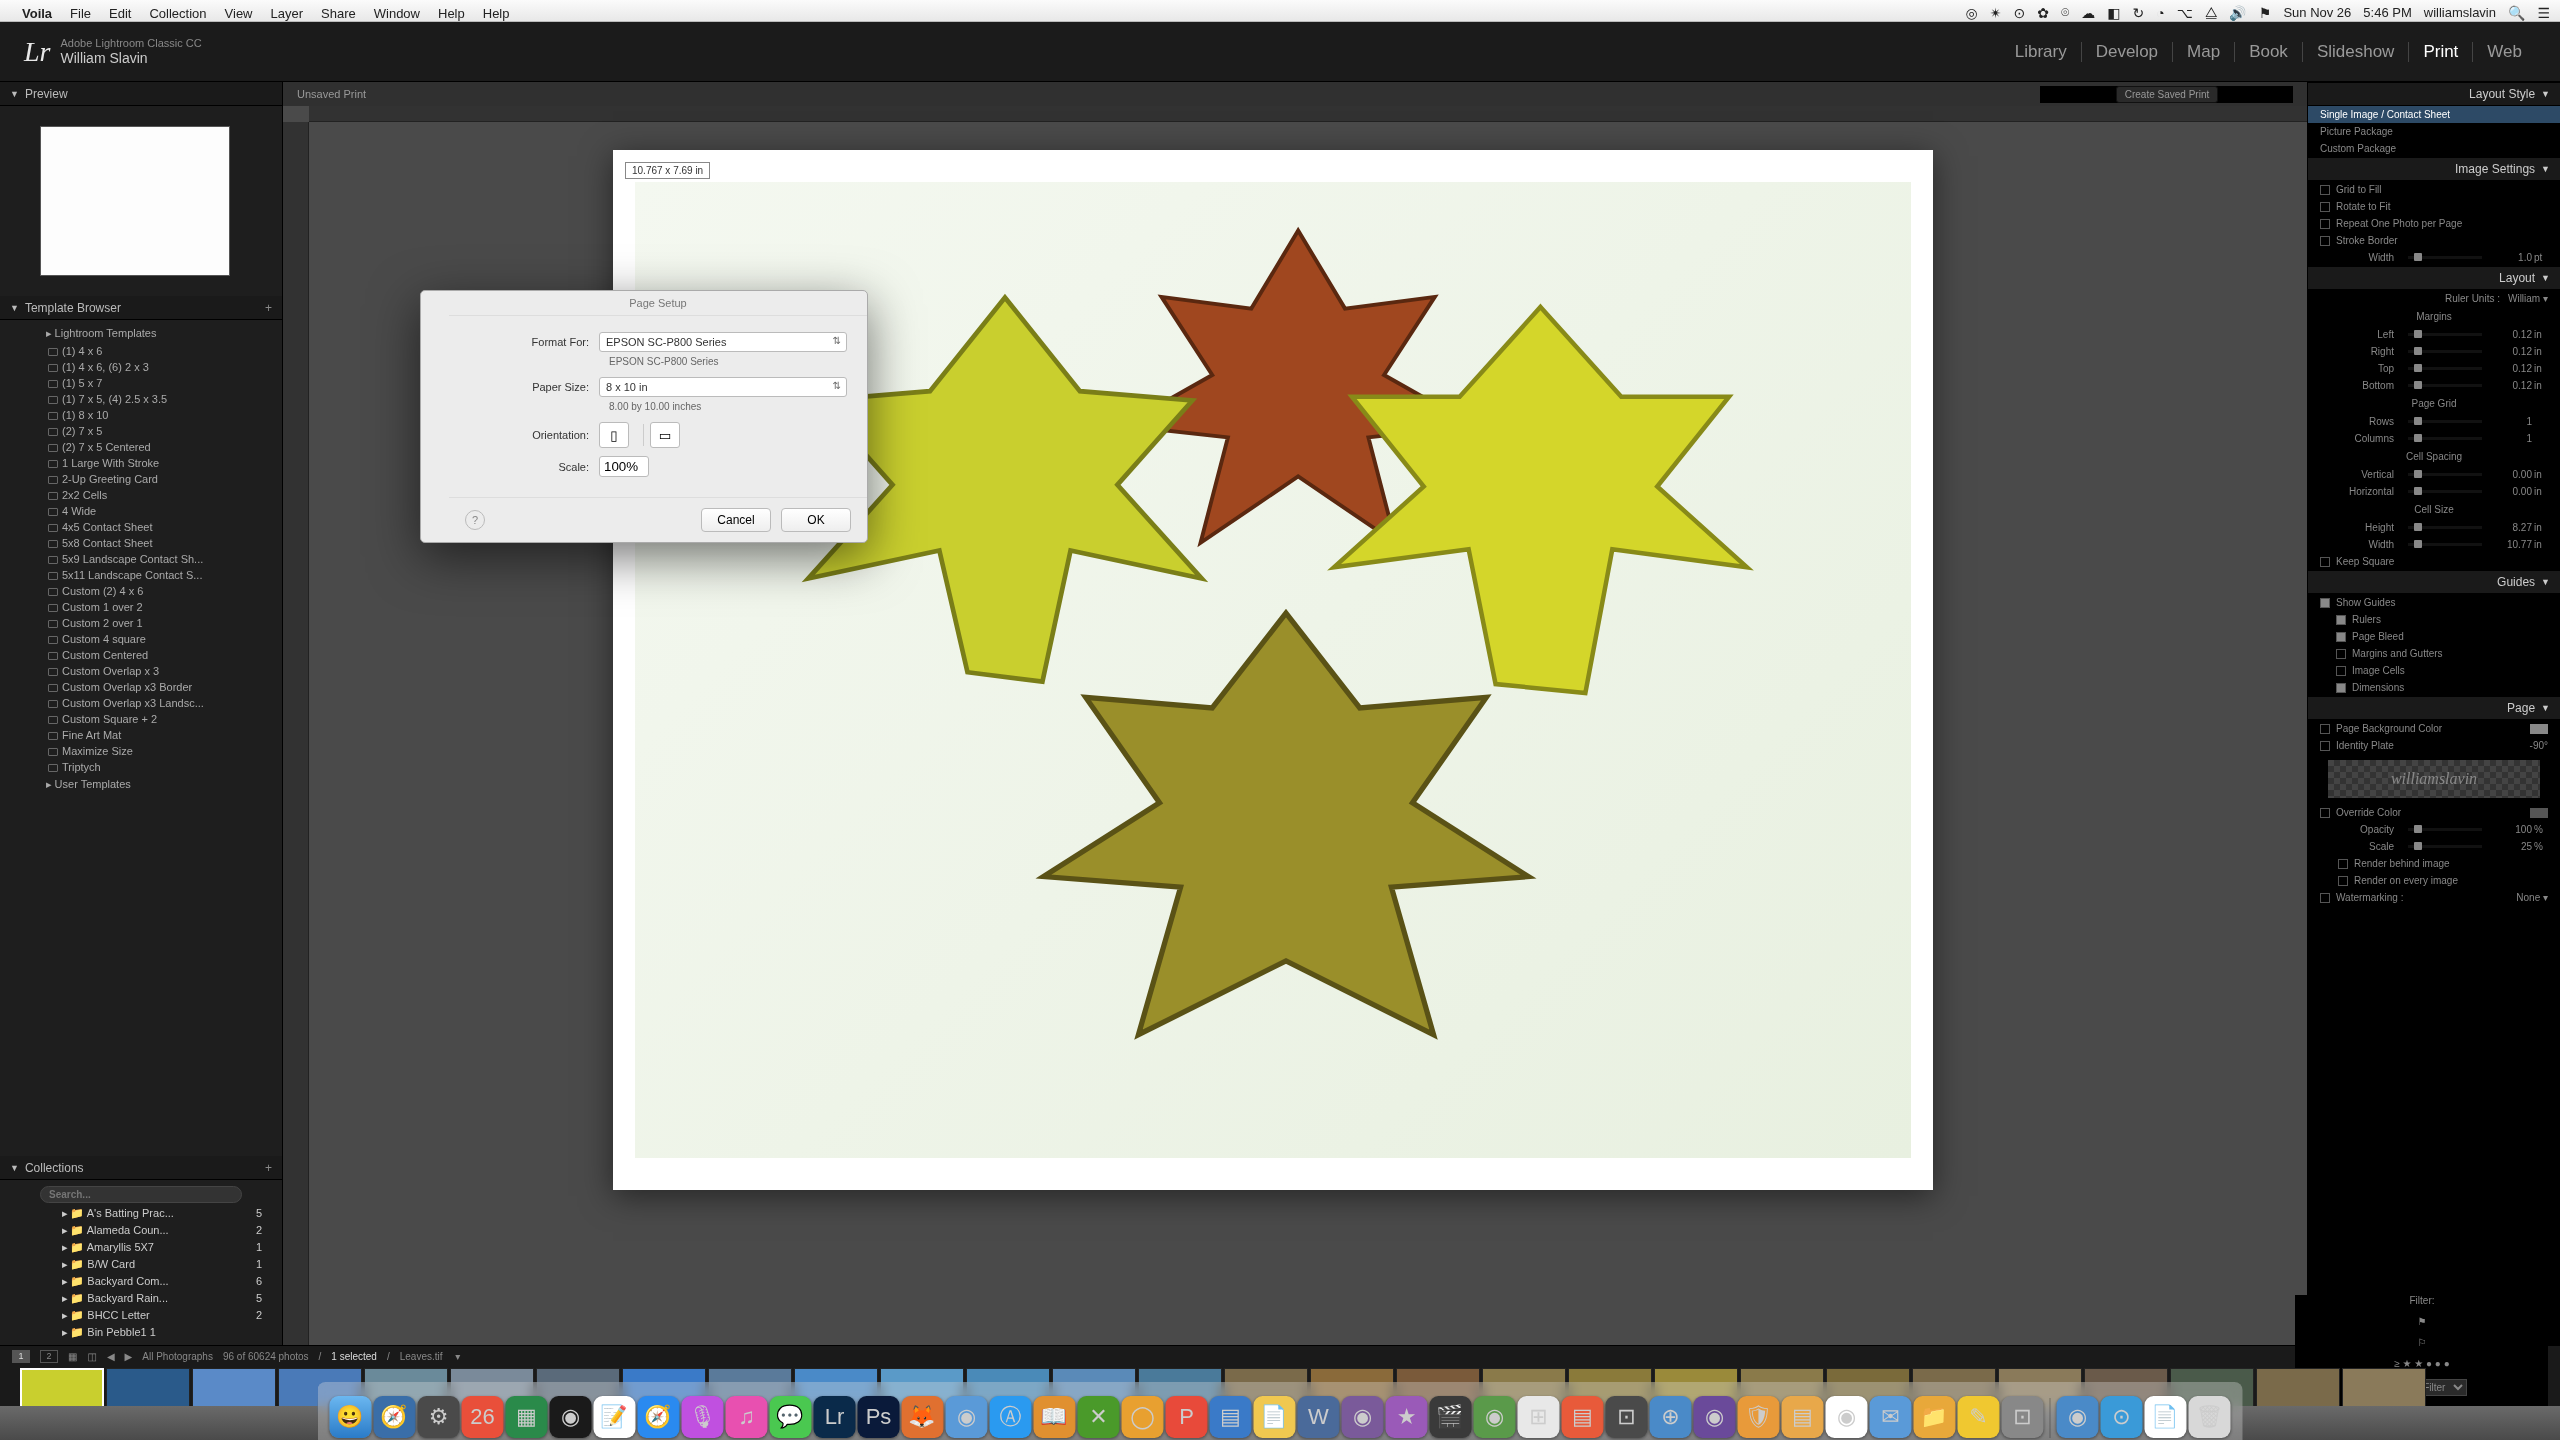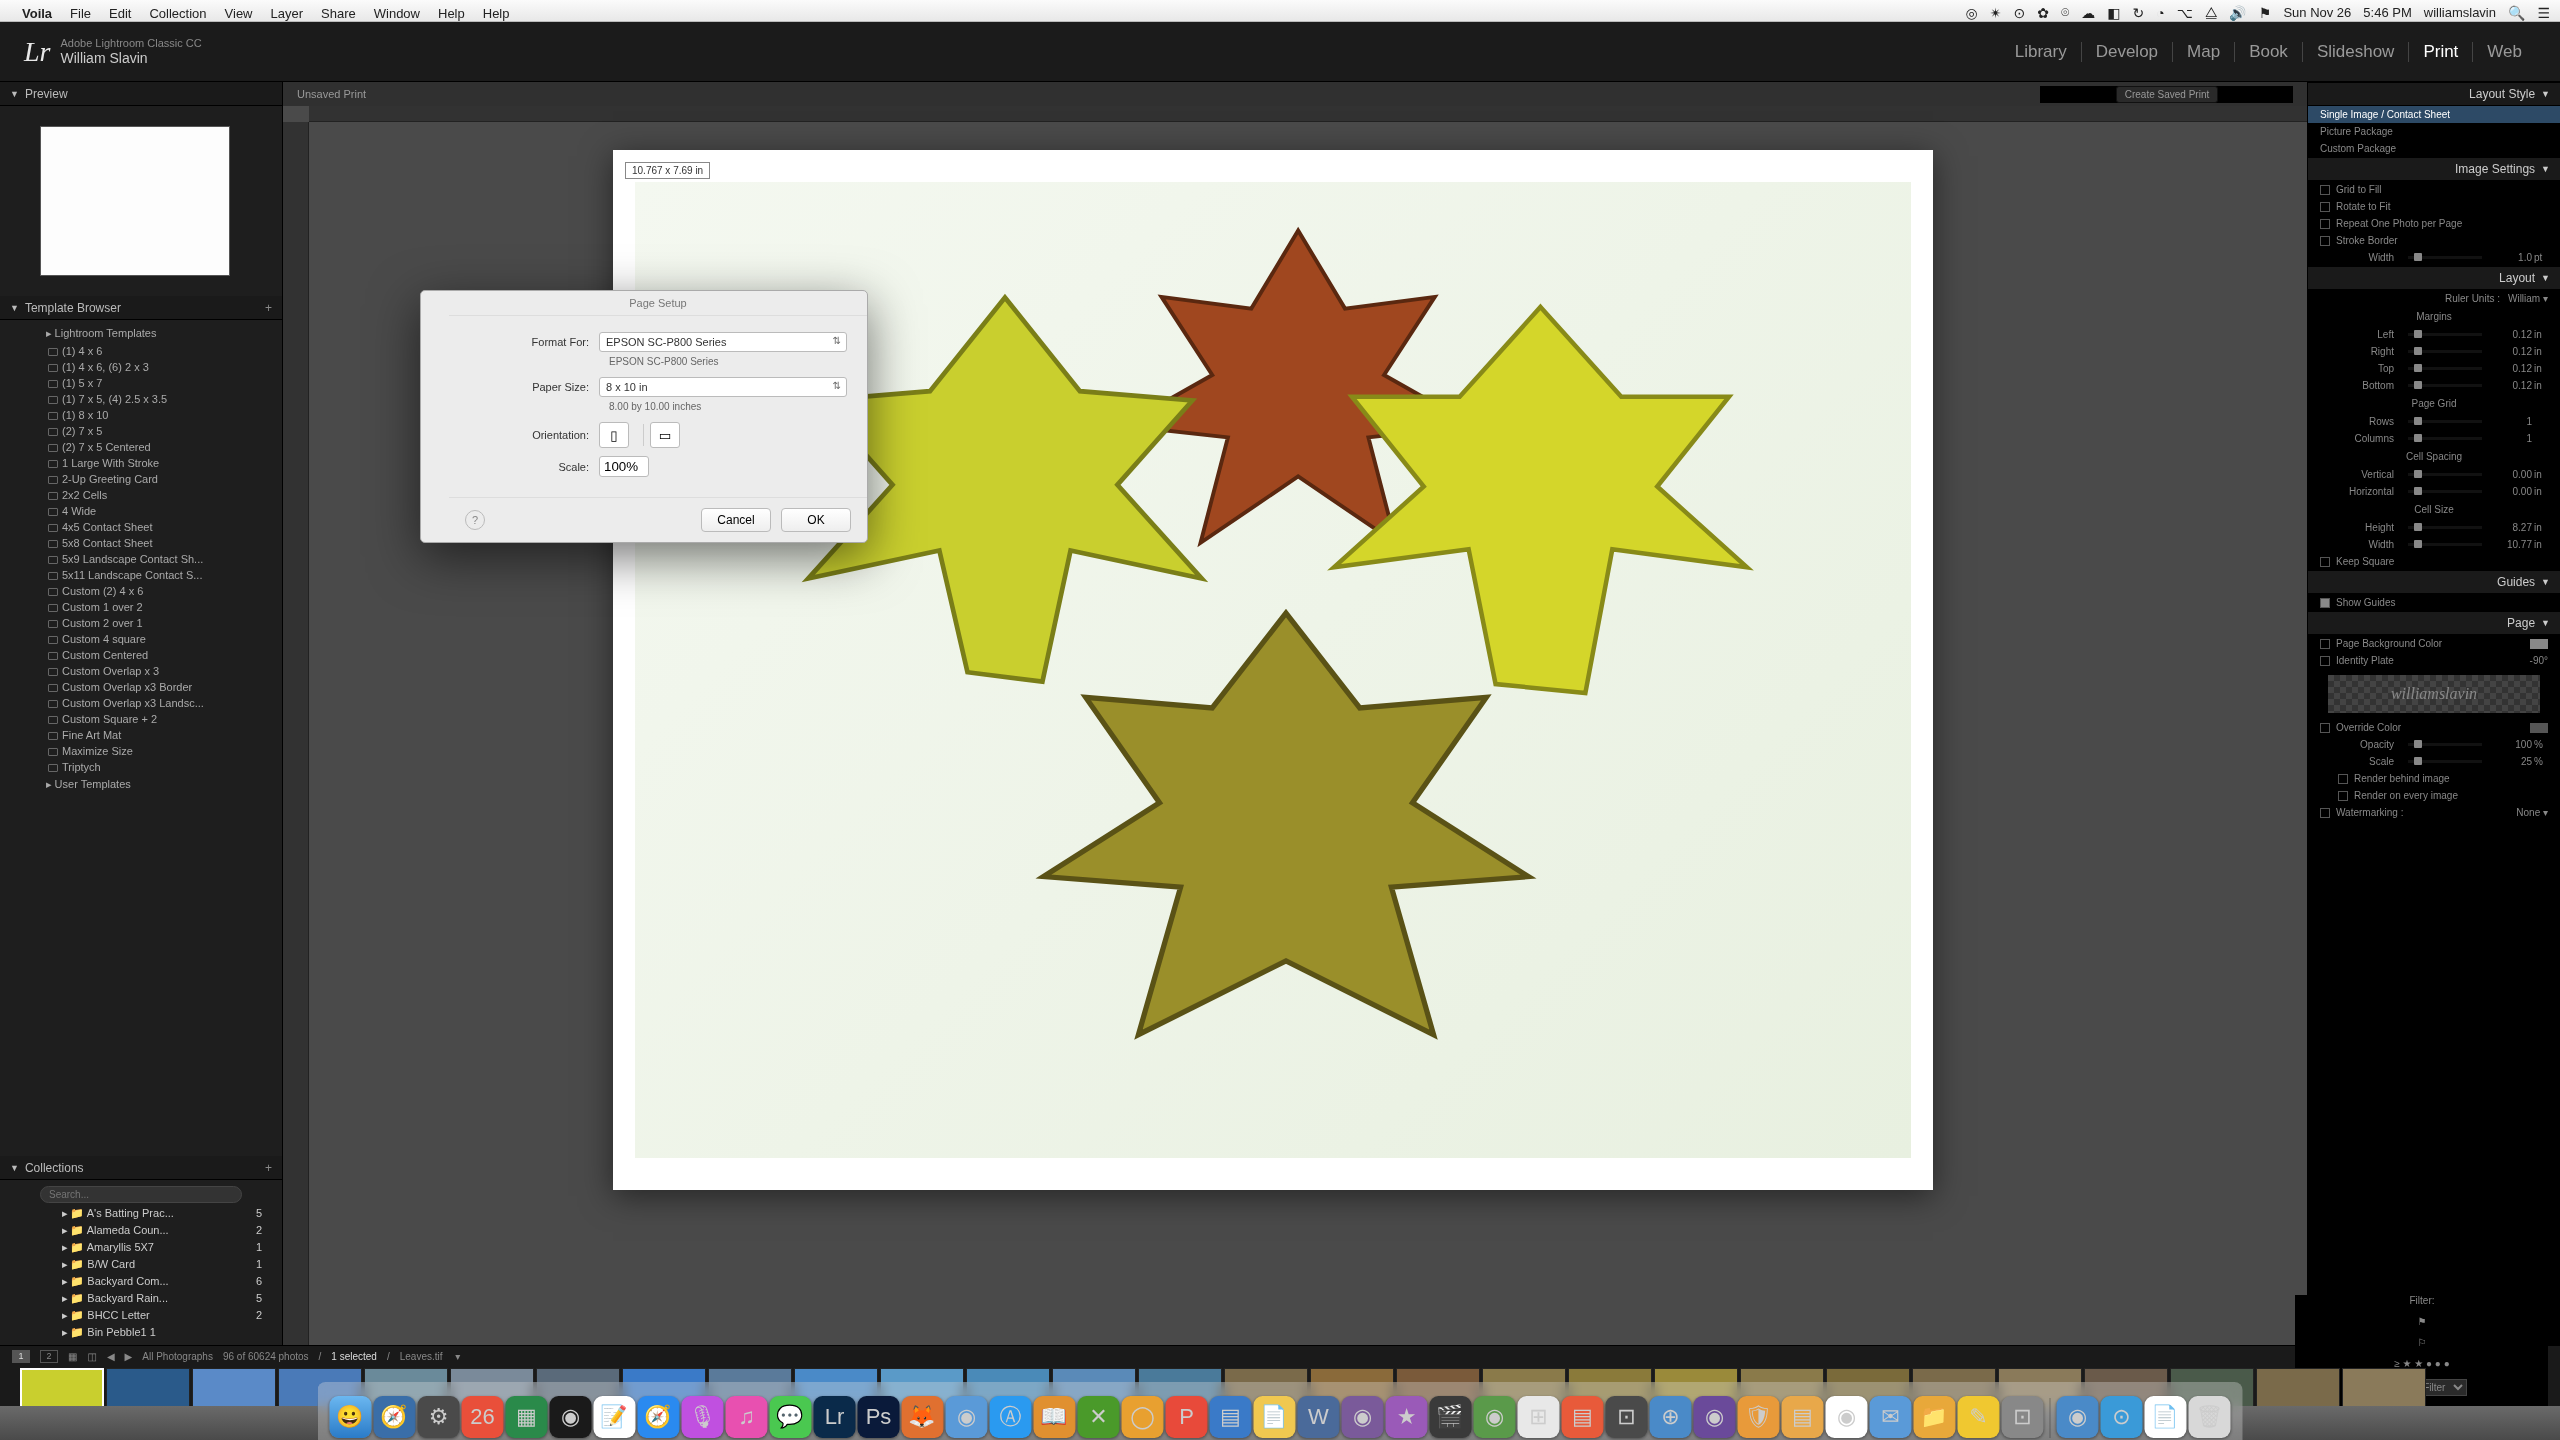--- a/index.html
+++ b/index.html
@@ -34,21 +34,21 @@
 .preview-body{padding:20px 40px;background:#1e1e1e;}
 .preview-thumb{width:190px;height:150px;background:#fdfdfd;border:1px solid #555;}
 .tmpl-list{flex:1;overflow:hidden;padding:4px 0;font-size:11px;color:#aaa;}
 .tmpl-list .grp{padding:3px 20px 3px 46px;cursor:default;}
 .tmpl-list .item{padding:2px 20px 2px 62px;cursor:default;position:relative;}
 .tmpl-list .item::before{content:"";position:absolute;left:48px;top:5px;width:8px;height:6px;border:1px solid #666;border-radius:1px;}
 .coll-list{max-height:180px;overflow:hidden;padding:4px 0;font-size:11px;}
 .coll-list .item{padding:2px 20px 2px 62px;display:flex;cursor:default;}
 .coll-list .item .cnt{margin-left:auto;}
 .coll-list .search{padding:2px 40px;}
-.coll-list .search input{width:100%;background:#333;border:1px solid #444;border-radius:10px;padding:2px 8px;color:#888;font-size:10px;}
+.coll-list .search input{width:100%;background:#333;border:1px solid #444;border-radius:10px;padding:2px 8px;color:#888;font-size:10px;font-weight:bold;}
 .left-footer{height:34px;background:#1a1a1a;border-top:1px solid #000;display:flex;align-items:center;padding:0 8px;gap:8px;}
 .left-footer button{background:linear-gradient(#3a3a3a,#2a2a2a);border:1px solid #111;color:#ccc;padding:4px 10px;border-radius:3px;font-size:11px;}
 
 
 .center{flex:1;display:flex;flex-direction:column;background:#4a4a4a;}
 .center-hdr{height:24px;background:#303030;display:flex;align-items:center;padding:0 14px;font-size:11px;color:#999;}
 .center-hdr .right{margin-left:auto;display:flex;align-items:center;gap:8px;}
 .center-hdr button{background:#2a2a2a;border:1px solid #111;color:#999;padding:2px 8px;border-radius:3px;font-size:10px;}
 .canvas-wrap{flex:1;position:relative;background:#4a4a4a;}
 .ruler-h{position:absolute;top:0;left:26px;right:0;height:16px;background:#323232;border-bottom:1px solid #222;}
@@ -413,20 +413,27 @@
         <span>Keep Square</span>
       </div>
 
     <div class="sec-hdr">
         <span>Guides</span>
         <span class="tri">▼</span>
       </div>
     <div class="opt">
         <span class="cb on"></span>
         <span>Show Guides</span>
+      </div>
+    <div id="guide-rows">
+        <div class="opt" style="padding-left: 28px;"><span class="cb on"></span>Rulers</div>
+        <div class="opt" style="padding-left: 28px;"><span class="cb on"></span>Page Bleed</div>
+        <div class="opt" style="padding-left: 28px;"><span class="cb "></span>Margins and Gutters</div>
+        <div class="opt" style="padding-left: 28px;"><span class="cb "></span>Image Cells</div>
+        <div class="opt" style="padding-left: 28px;"><span class="cb on"></span>Dimensions</div>
       </div>
 
     <div class="sec-hdr">
         <span>Page</span>
         <span class="tri">▼</span>
       </div>
     <div class="opt">
         <span class="cb"></span>
         <span>Page Background Color</span>
         <span style="margin-left:auto;width:18px;height:10px;background:#888;"></span>

